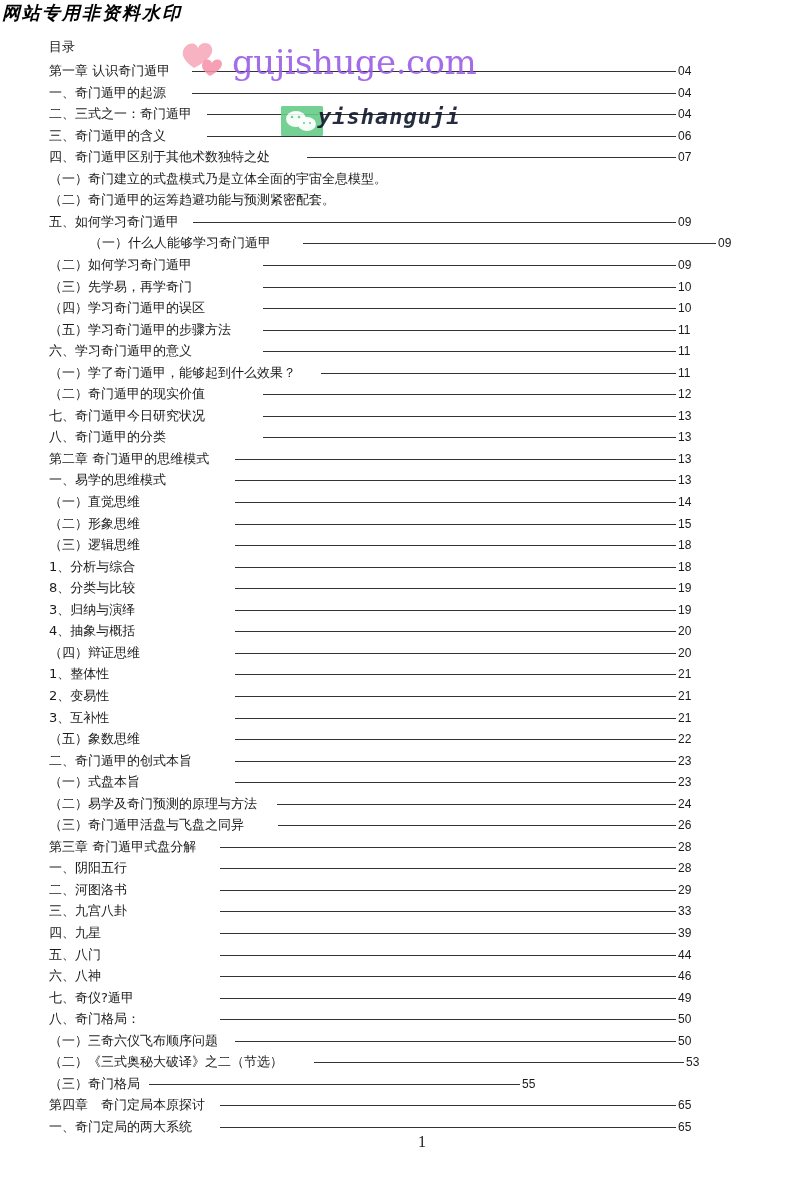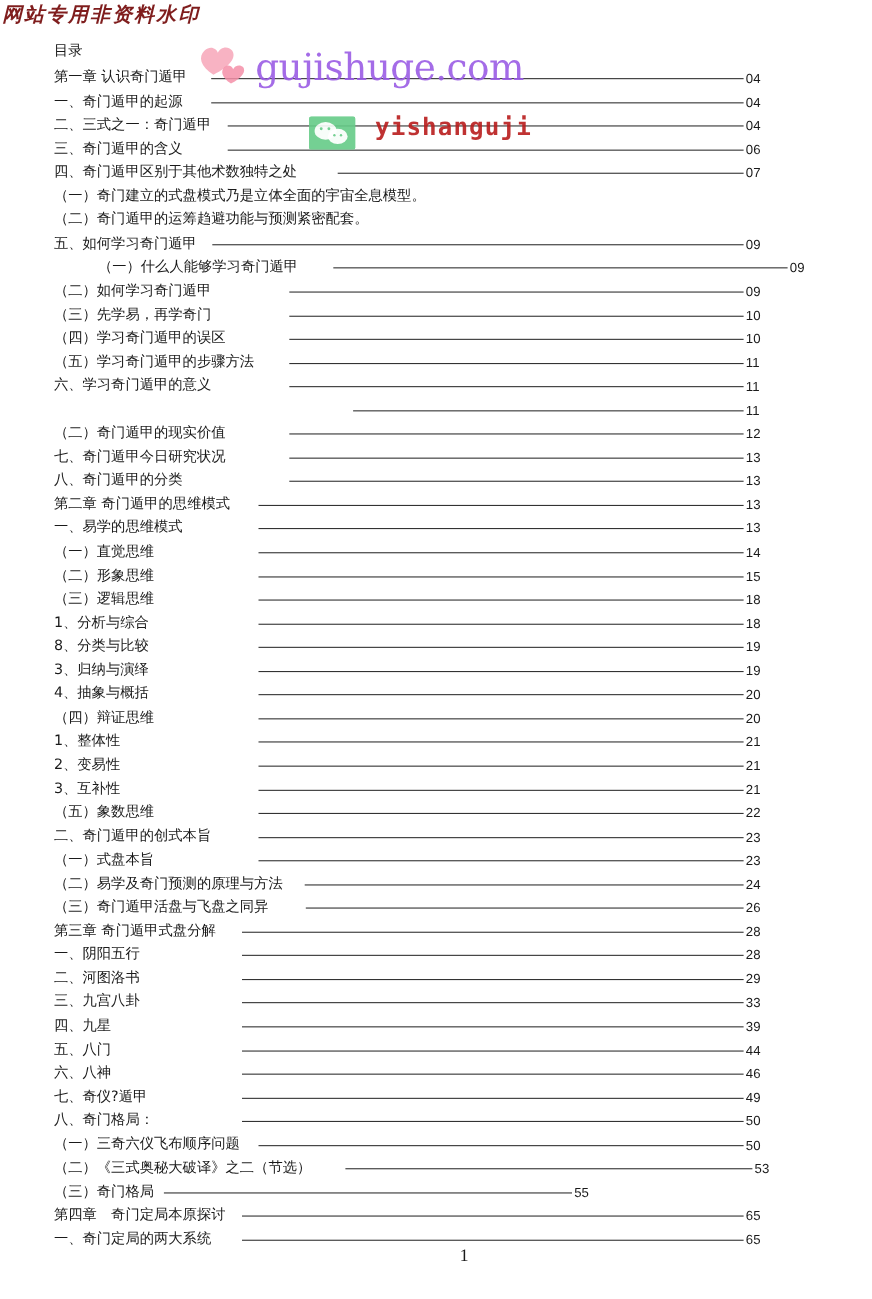--- a/index.html
+++ b/index.html
@@ -25,41 +25,41 @@
     position: absolute; top: 0; font-size: 12px; letter-spacing: 0px;
     font-family: "Liberation Sans", sans-serif;
   }
   .footer-page {
     position: absolute; left: 418px; top: 1133px; font-size: 16px;
     font-family: "Liberation Serif", serif;
   }
   
   .wm-top {
     position: absolute; left: 2px; top: 1px; font-size: 18px; font-weight: bold;
-    color: #7f1d1d; letter-spacing: 2px;
+    color: #000000; letter-spacing: 2px;
     font-family: "DejaVu Sans", sans-serif; font-style: italic;
   }
   .wm-badge {
     position: absolute; left: 32px; top: 49px; width: 135px; height: 34px;
     background: rgba(206,128,70,0.85); color: #ffe9d6;
     font-size: 20px; font-weight: bold; line-height: 34px; text-align: center;
     letter-spacing: 2px; border-radius: 1px;
   }
   .wm-hearts { position: absolute; left: 180px; top: 38px; width: 50px; height: 40px; }
   .wm-site {
     position: absolute; left: 232px; top: 42px; font-size: 34px; color: #9b5de5;
     font-family: "DejaVu Serif", serif; letter-spacing: -0.5px; opacity: 0.9;
   }
   .wm-wechat {
     position: absolute; left: 281px; top: 106px; width: 42px; height: 30px;
     background: #66cc88; border-radius: 2px; opacity: 0.9;
   }
   .wm-yishan {
-    position: absolute; left: 341px; top: 104px; font-size: 22px; color: #b91c1c;
-    font-family: "DejaVu Sans Mono", monospace; font-weight: bold; 
+    position: absolute; left: 318px; top: 104px; font-size: 22px; color: #0f172a;
+    font-family: "DejaVu Sans Mono", monospace; font-weight: bold; font-style: italic;
     letter-spacing: 1px; opacity: 0.9;
   }
 </style>
 </head>
 <body>
 
 <div class="page">
 
   <div class="toc-heading">目录</div>
 
@@ -124,20 +124,21 @@
         <span class="label" style="left: 49px;">（五）学习奇门遁甲的步骤方法</span>
         <span class="leader" style="left: 263px; width: 413px;"></span>
         <span class="pnum" style="left: 678px;">11</span>
       </div>
       <div class="row" style="top: 342.15px;">
         <span class="label" style="left: 49px;">六、学习奇门遁甲的意义</span>
         <span class="leader" style="left: 263px; width: 413px;"></span>
         <span class="pnum" style="left: 678px;">11</span>
       </div>
       <div class="row" style="top: 363.7px;">
+        <span class="label" style="left: 49px;">（一）学了奇门遁甲，能够起到什么效果？</span>
         <span class="leader" style="left: 321px; width: 355px;"></span>
         <span class="pnum" style="left: 678px;">11</span>
       </div>
       <div class="row" style="top: 385.25px;">
         <span class="label" style="left: 49px;">（二）奇门遁甲的现实价值</span>
         <span class="leader" style="left: 263px; width: 413px;"></span>
         <span class="pnum" style="left: 678px;">12</span>
       </div>
       <div class="row" style="top: 406.8px;">
         <span class="label" style="left: 49px;">七、奇门遁甲今日研究状况</span>

